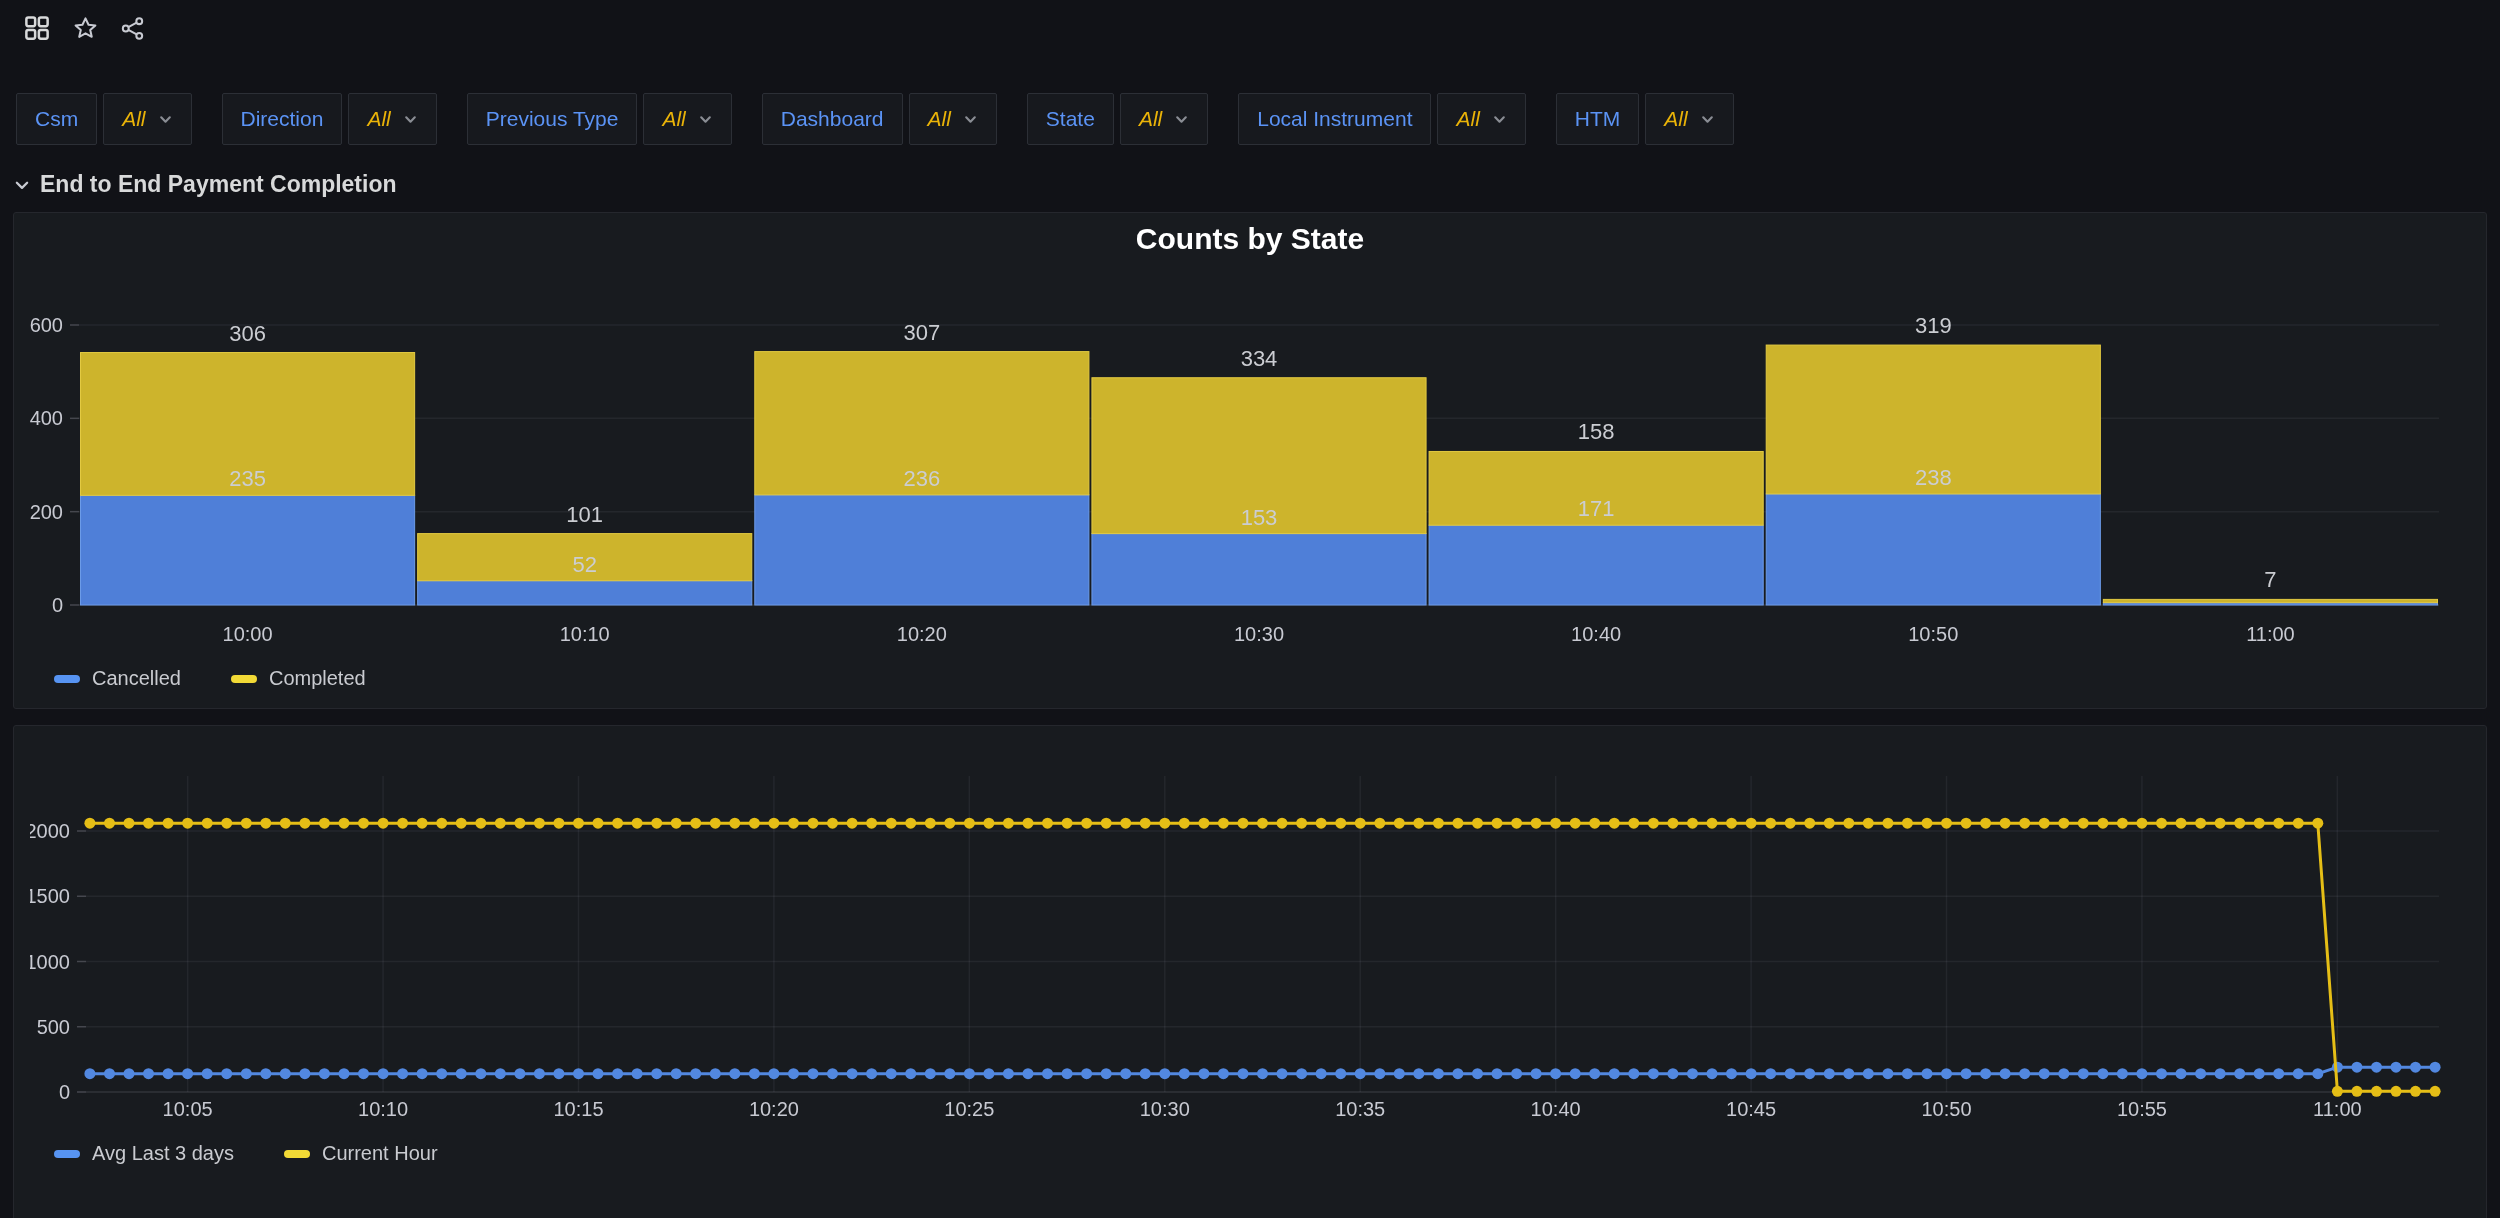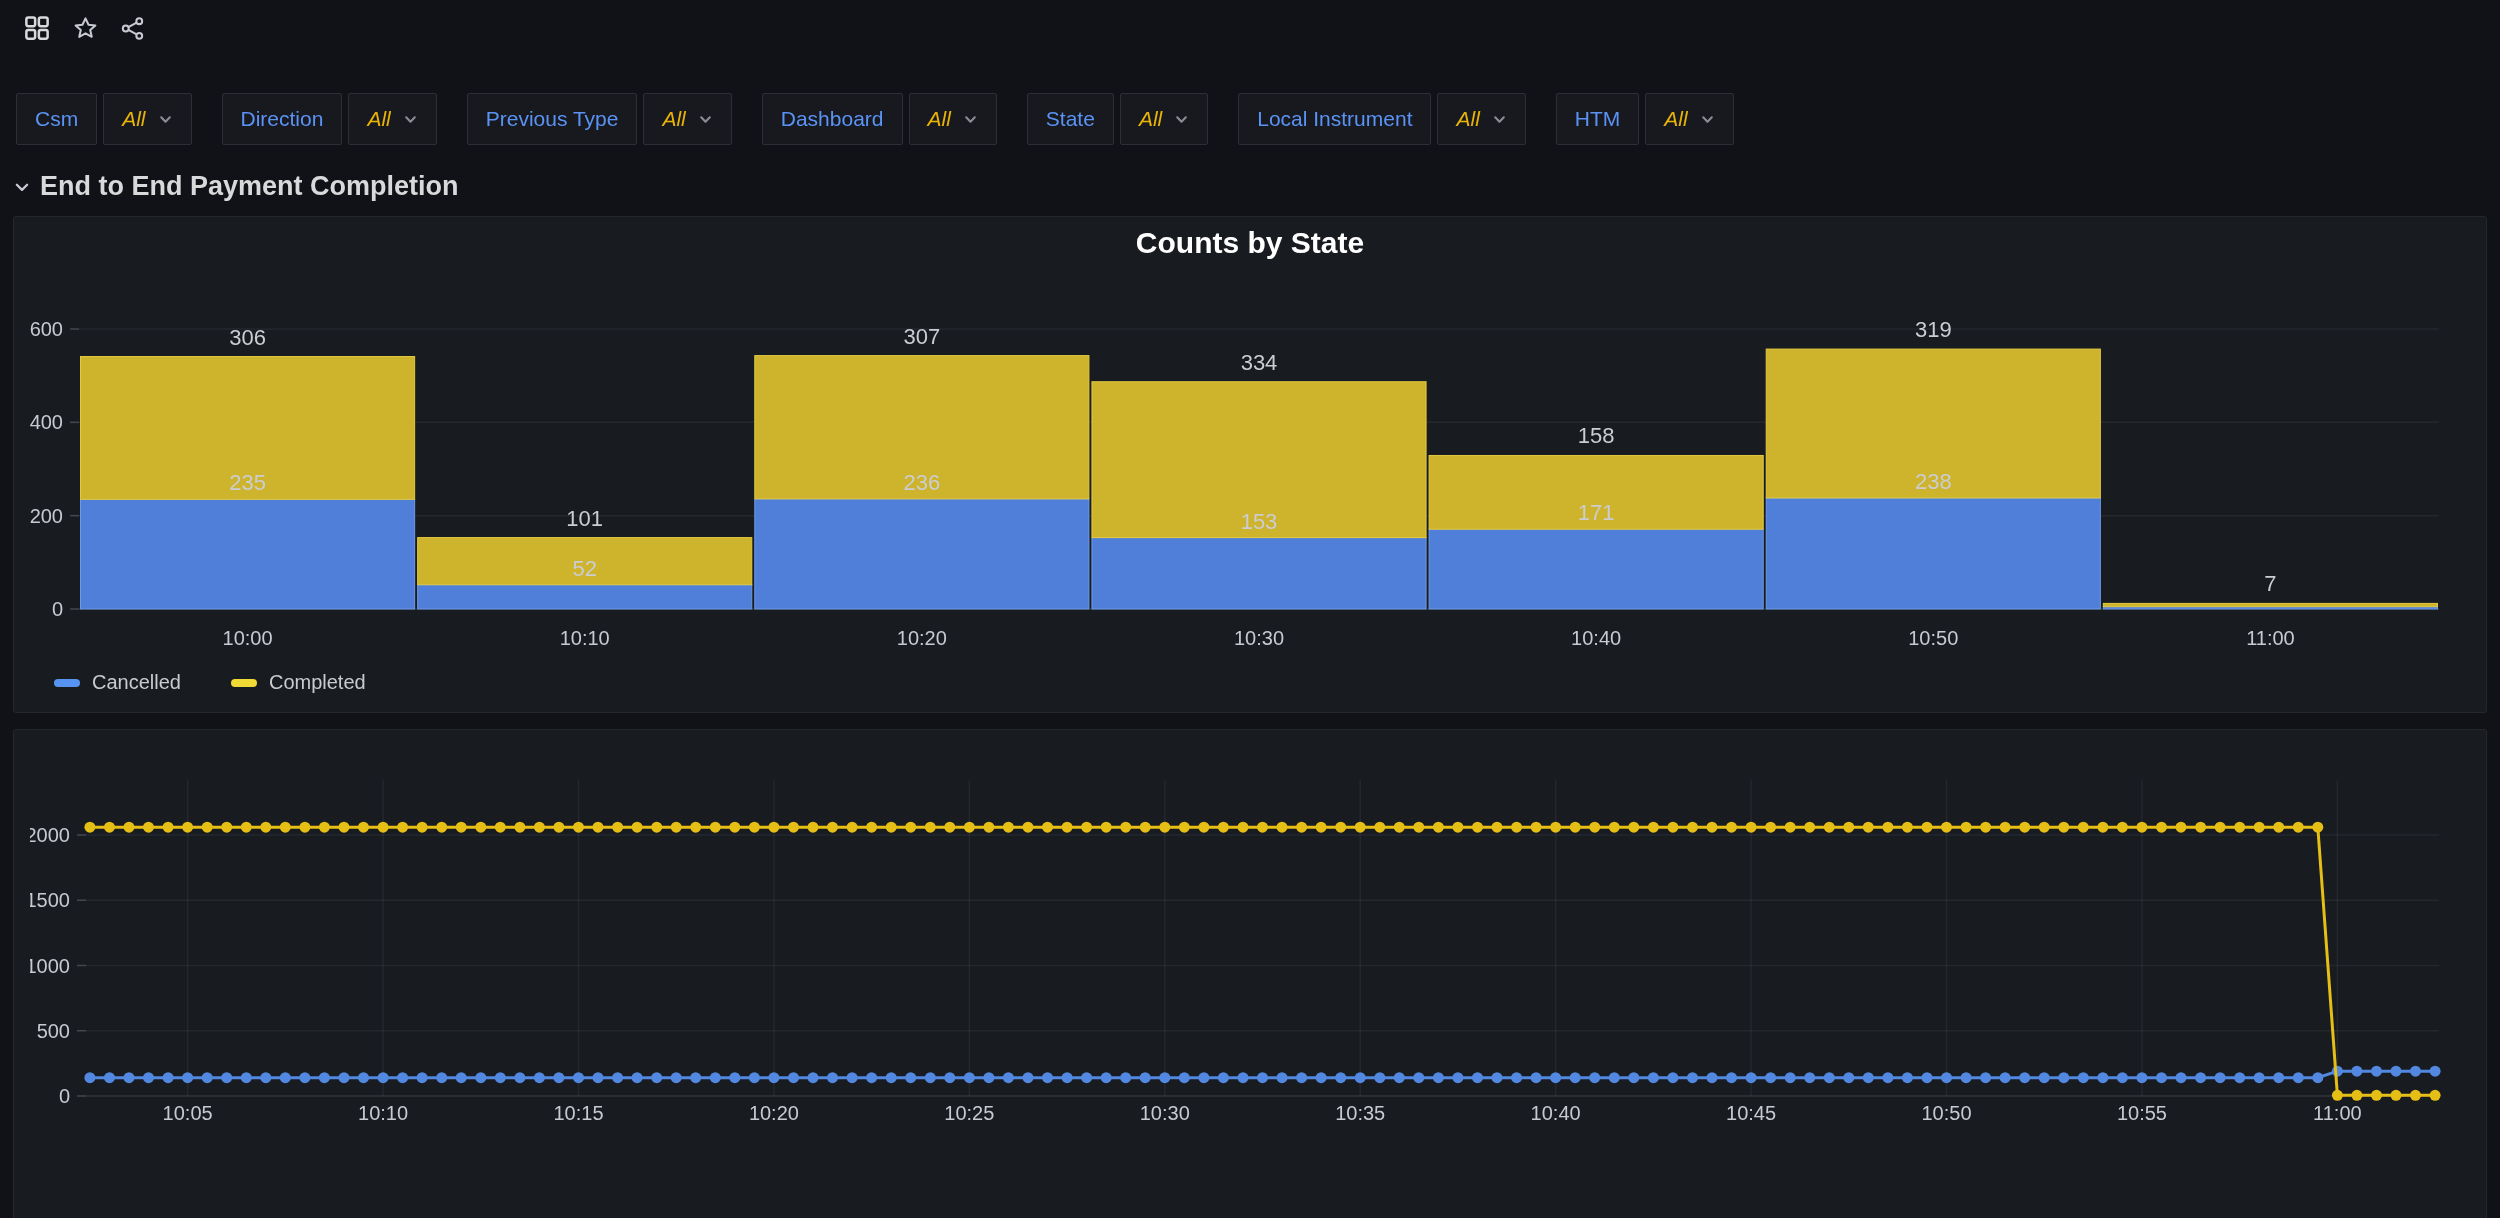--- a/index.html
+++ b/index.html
@@ -18,21 +18,21 @@
   .filters { display:flex; gap:30px; margin:20px 0 0 16px; }
   .fgroup { display:flex; gap:6px;margin-top:17px; }
   .fbox { height:52px; display:flex; align-items:center; padding:0 18px; background:#17191e;
           border:1px solid #2c2f36; border-radius:2px; font-size:21px; }
   .flabel { color:#5b93f5; font-weight:500; }
   .fvalue { color:#eab308; gap:12px; cursor:pointer;font-style:italic; }
   .fvalue .chev { display:flex; color:#8a8d94; }
 
   
   .sectionrow { display:flex; align-items:center; gap:10px; margin:26px 0 14px 14px;
-                font-size:27px; font-weight:700; color:#d8d9da; cursor:pointer; }
+                font-size:23px; font-weight:700; color:#d8d9da; cursor:pointer; }
   .sectionrow .chev { display:flex; color:#c8cad2; }
 
   
   .panel { margin:0 13px; background:#181b1f; border:1px solid #25272d; border-radius:3px;
            padding:8px 16px; }
   .panel + .panel { margin-top:16px; }
   .panel.h1 { height:497px; }
   .panel.h2 { height:498px; }
   .ptitle { height:38px; line-height:36px; text-align:center; font-size:30px; font-weight:700;
             color:#ffffff; cursor:pointer; }
@@ -501,13 +501,23 @@
         <circle cx="2248.7" cy="89.2" r="5.5" fill="#e5be16"></circle>
         <circle cx="2268.3" cy="89.2" r="5.5" fill="#e5be16"></circle>
         <circle cx="2287.8" cy="89.2" r="5.5" fill="#e5be16"></circle>
         <circle cx="2307.4" cy="357.3" r="5.5" fill="#e5be16"></circle>
         <circle cx="2326.9" cy="357.3" r="5.5" fill="#e5be16"></circle>
         <circle cx="2346.5" cy="357.3" r="5.5" fill="#e5be16"></circle>
         <circle cx="2366.0" cy="357.3" r="5.5" fill="#e5be16"></circle>
         <circle cx="2385.5" cy="357.3" r="5.5" fill="#e5be16"></circle>
         <circle cx="2405.1" cy="357.3" r="5.5" fill="#e5be16"></circle>
       </svg></div>
+  <div class="legend" id="legend-1">
+      <div class="legenditem">
+        <span class="swatch" style="background:#5794f2"></span>
+        <span class="legendlabel">Avg Last 3 days</span>
+      </div>
+      <div class="legenditem">
+        <span class="swatch" style="background:#f2da36"></span>
+        <span class="legendlabel">Current Hour</span>
+      </div>
+    </div>
 </section>
 
 </body></html>

